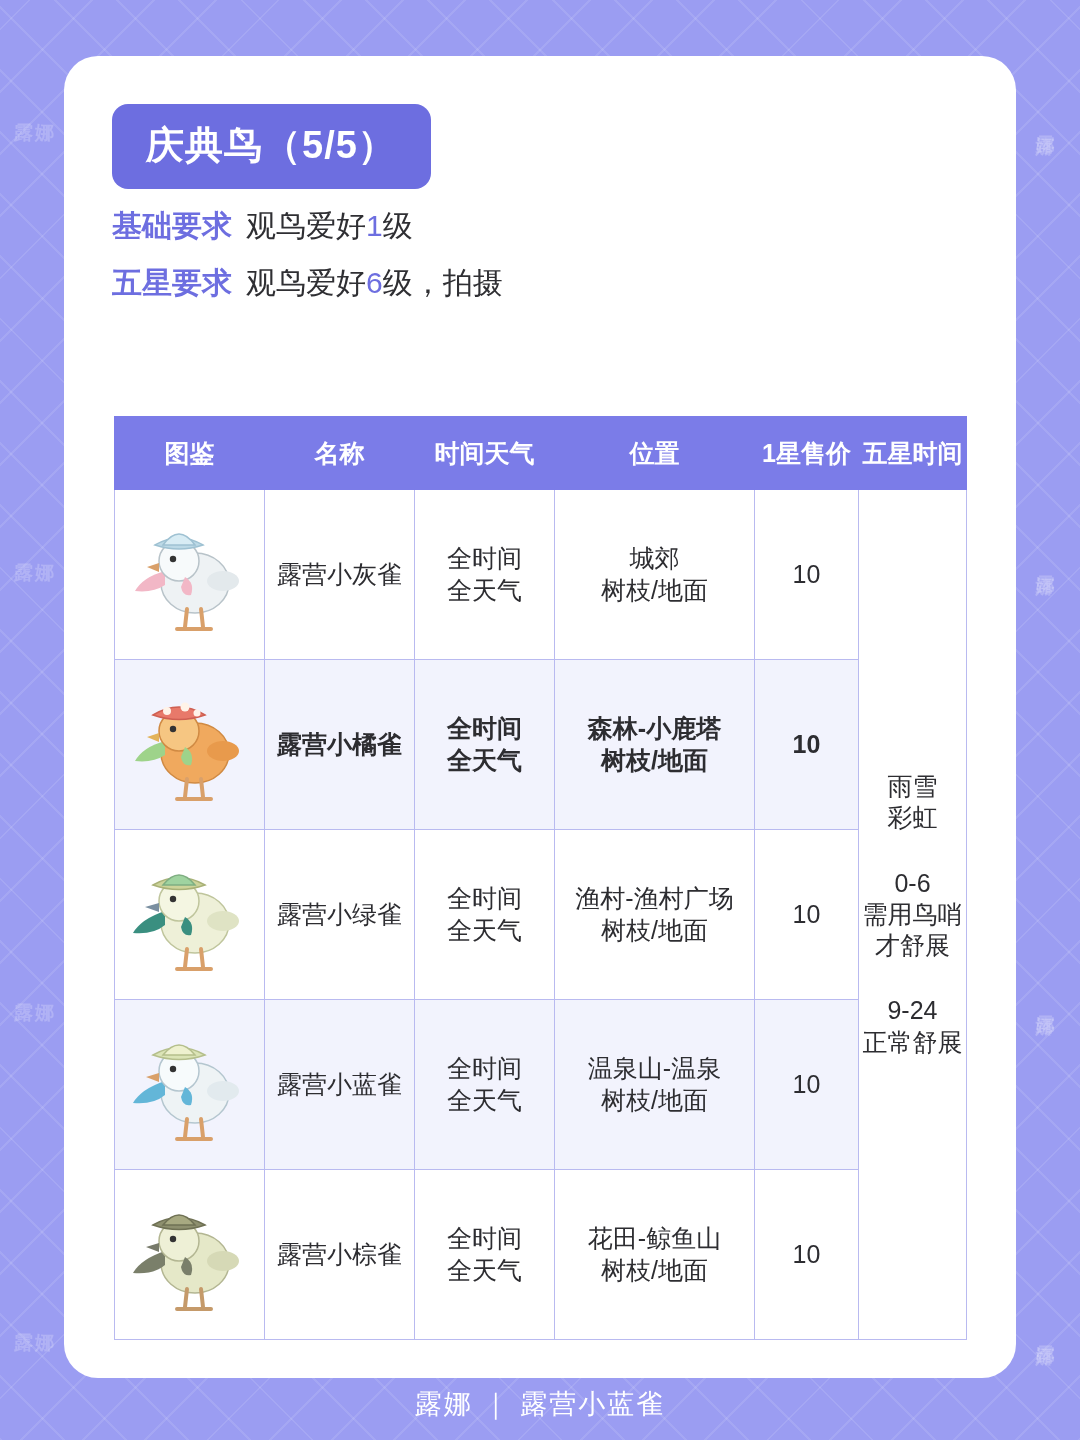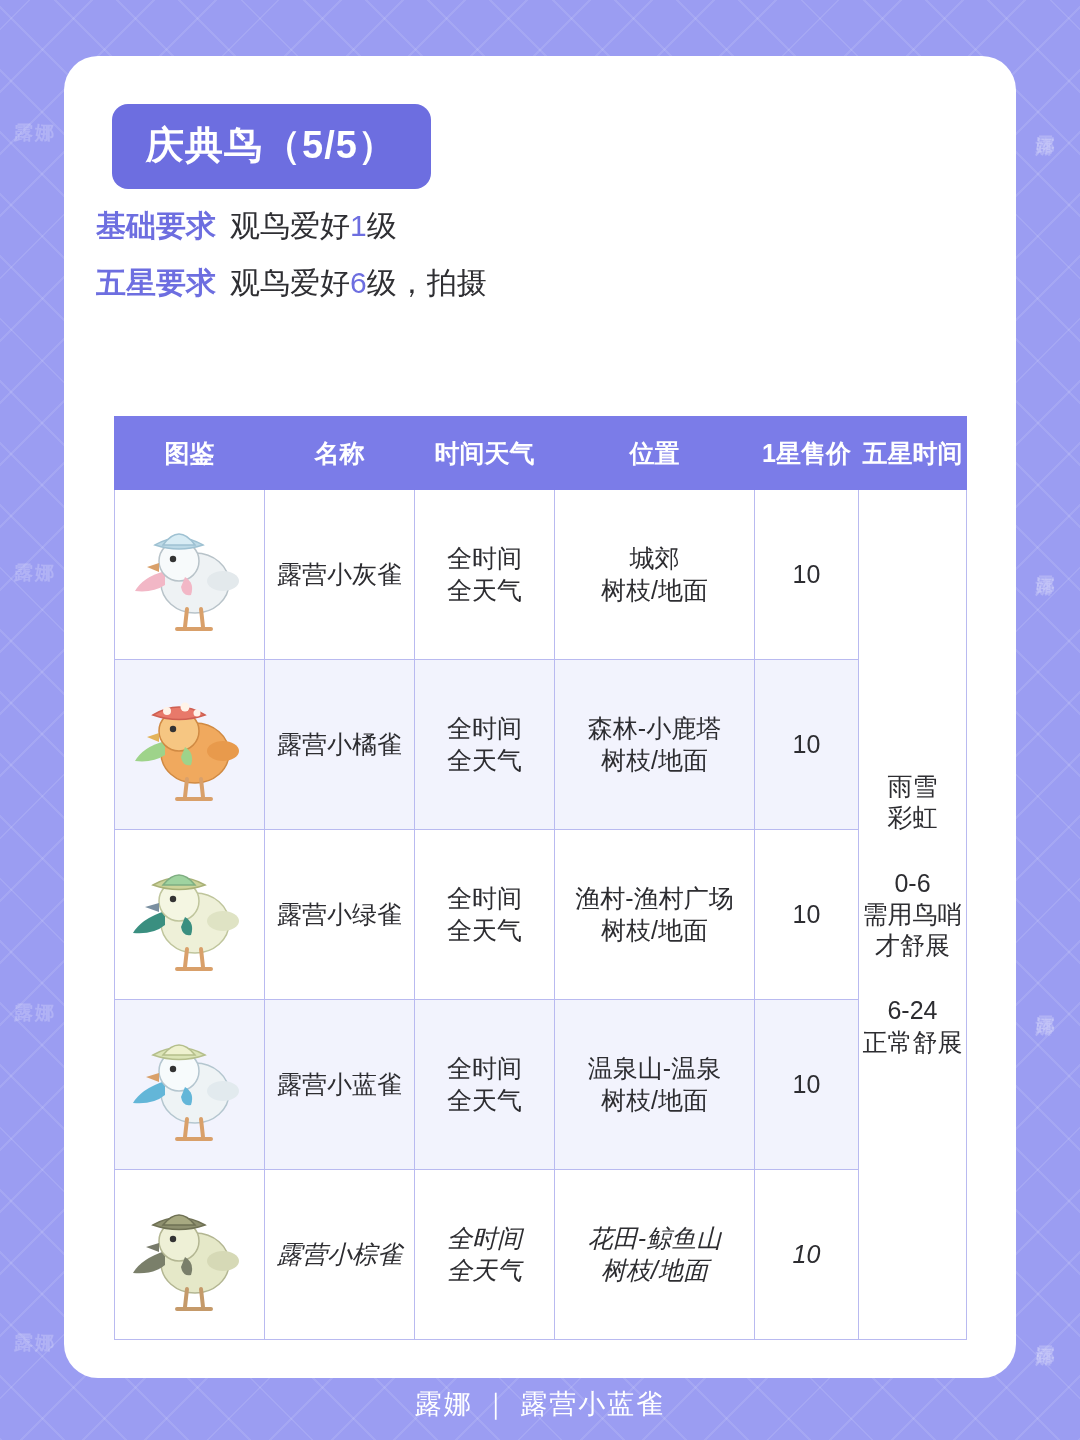--- a/index.html
+++ b/index.html
@@ -51,21 +51,21 @@
     background: #6d6ee0;
     color: #ffffff;
     border-radius: 16px;
     font-size: 38px;
     font-weight: bold;
     padding: 16px 34px 18px 34px;
     letter-spacing: 1px;
   }
   .info-block {
     position: absolute;
-    left: 32px;
+    left: 48px;
     top: 150px;
     width: 870px;
   }
   .info-row {
     display: flex;
     align-items: baseline;
     margin-bottom: 16px;
     font-size: 30px;
     color: #2f2f33;
     white-space: nowrap;
@@ -222,26 +222,26 @@
 树枝/地面</td>
         <td>10</td>
         <td class="five" rowspan="5">
           <div>雨雪</div>
           <div>彩虹</div>
           <div class="five-gap"></div>
           <div>0-6</div>
           <div>需用鸟哨</div>
           <div>才舒展</div>
           <div class="five-gap"></div>
-          <div>6-24</div>
+          <div>9-24</div>
           <div>正常舒展</div>
         </td>
       </tr>
 
-      <tr style="height:170px;">
+      <tr style="height:170px;font-weight:bold;">
         <td class="pic">
           <svg class="bird-svg" width="130" height="140" viewBox="0 0 130 140">
             <ellipse cx="70" cy="78" rx="34" ry="30" fill="#f0a95e" stroke="#d08a43" stroke-width="1.5"></ellipse>
             <path d="M40 66 q-22 6 -30 20 q18 2 30 -6 z" fill="#9ed38a"></path>
             <circle cx="54" cy="56" r="20" fill="#f6c682" stroke="#d08a43" stroke-width="1.5"></circle>
             <circle cx="48" cy="54" r="3.2" fill="#333"></circle>
             <path d="M34 58 l-12 4 l12 5 z" fill="#e3b35a"></path>
             <path d="M28 40 q26 -16 52 0 q-26 9 -52 0 z" fill="#e8796a" stroke="#cf5f52" stroke-width="1.5"></path>
             <circle cx="42" cy="36" r="4" fill="#fff3e8"></circle>
               <circle cx="60" cy="32" r="4.5" fill="#fff3e8"></circle>
@@ -301,21 +301,21 @@
           </svg>
         </td>
         <td>露营小蓝雀</td>
         <td style="white-space:pre-line">全时间
 全天气</td>
         <td style="white-space:pre-line">温泉山-温泉
 树枝/地面</td>
         <td>10</td>
       </tr>
 
-      <tr style="height:170px;font-style:italic;">
+      <tr style="height:170px;">
         <td class="pic">
           <svg class="bird-svg" width="130" height="140" viewBox="0 0 130 140">
             <ellipse cx="70" cy="78" rx="34" ry="30" fill="#e5e8c8" stroke="#b3b692" stroke-width="1.5"></ellipse>
             <path d="M40 66 q-24 8 -32 22 q20 2 32 -8 z" fill="#7a7f6a"></path>
             <circle cx="54" cy="56" r="20" fill="#eef0d6" stroke="#b3b692" stroke-width="1.5"></circle>
             <circle cx="48" cy="54" r="3.2" fill="#333"></circle>
             <path d="M34 58 l-13 4 l13 5 z" fill="#777a6a"></path>
             <path d="M28 40 q26 -15 52 0 q-26 9 -52 0 z" fill="#8d8f6e" stroke="#6f7154" stroke-width="1.5"></path>
             <path d="M38 40 q16 -20 32 0 z" fill="#a7a981" stroke="#6f7154" stroke-width="1.5"></path>
             <path d="M60 72 q10 6 6 18 q-8 2 -10 -8 z" fill="#7a7f6a"></path>

